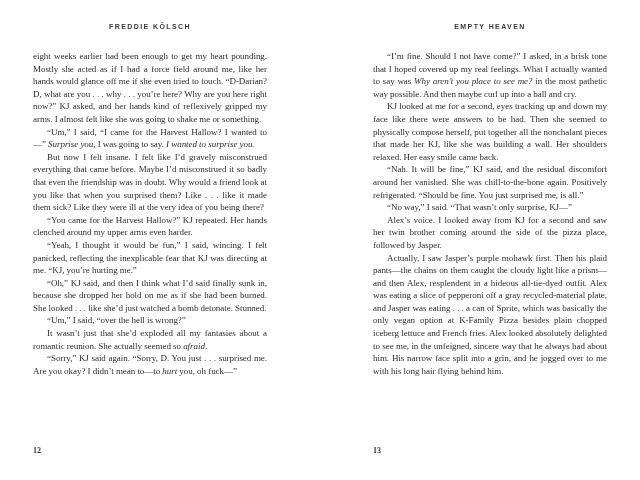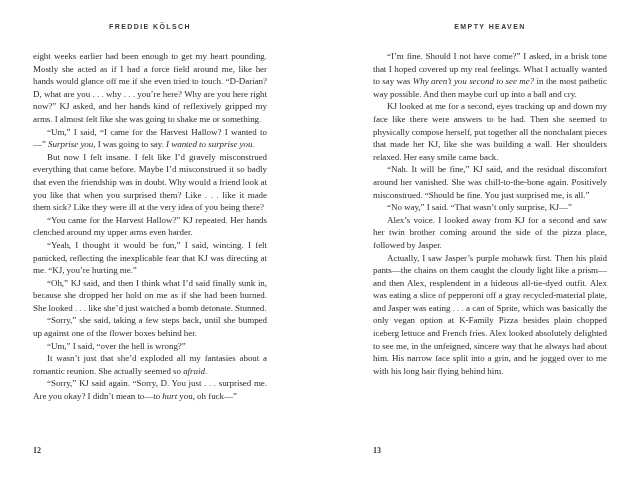--- a/index.html
+++ b/index.html
@@ -78,36 +78,35 @@
   <div class="page page-left">
     <div class="inner">
       <div class="running-head">FREDDIE KÖLSCH</div>
       <div class="body-text">
           <p><span>eight weeks earlier had been enough to get my heart pounding. Mostly she acted as if I had a force field around me, like her hands would glance off me if she even tried to touch. “D-Darian? D, what are you . . . why . . . you’re here? Why are you here right now?” KJ asked, and her hands kind of reflexively gripped my arms. I almost felt like she was going to shake me or something.</span></p>
           <p class="indent"><span>“Um,” I said, “I came for the Harvest Hallow? I wanted to—” </span><em>Surprise you</em><span>, I was going to say. </span><em>I wanted to surprise you.</em></p>
           <p class="indent"><span>But now I felt insane. I felt like I’d gravely misconstrued everything that came before. Maybe I’d misconstrued it so badly that even the friendship was in doubt. Why would a friend look at you like that when you surprised them? Like . . . like it made them sick? Like they were ill at the very idea of you being there?</span></p>
           <p class="indent"><span>“You came for the Harvest Hallow?” KJ repeated. Her hands clenched around my upper arms even harder.</span></p>
           <p class="indent"><span>“Yeah, I thought it would be fun,” I said, wincing. I felt panicked, reflecting the inexplicable fear that KJ was directing at me. “KJ, you’re hurting me.”</span></p>
           <p class="indent"><span>“Oh,” KJ said, and then I think what I’d said finally sunk in, because she dropped her hold on me as if she had been burned. She looked . . . like she’d just watched a bomb detonate. Stunned.</span></p>
-          <p class="indent"><span>“Sorry,” she said, taking a few steps back, until she bumped up against one of the flower boxes behind her.</span></p>
           <p class="indent"><span>“Um,” I said, “over the hell is wrong?”</span></p>
           <p class="indent"><span>It wasn’t just that she’d exploded all my fantasies about a romantic reunion. She actually seemed so </span><em>afraid</em><span>.</span></p>
           <p class="indent"><span>“Sorry,” KJ said again. “Sorry, D. You just . . . surprised me. Are you okay? I didn’t mean to—to </span><em>hurt</em><span> you, oh fuck—”</span></p>
         </div>
       <div class="folio">12</div>
     </div>
   </div>
 
   <div class="page page-right">
     <div class="inner">
       <div class="running-head">EMPTY HEAVEN</div>
       <div class="body-text">
-          <p class="indent"><span>“I’m fine. Should I not have come?” I asked, in a brisk tone that I hoped covered up my real feelings. What I actually wanted to say was </span><em>Why aren’t you second to see me?</em><span> in the most pathetic way possible. And then maybe curl up into a ball and cry.</span></p>
+          <p class="indent"><span>“I’m fine. Should I not have come?” I asked, in a brisk tone that I hoped covered up my real feelings. What I actually wanted to say was </span><em>Why aren’t you place to see me?</em><span> in the most pathetic way possible. And then maybe curl up into a ball and cry.</span></p>
           <p class="indent"><span>KJ looked at me for a second, eyes tracking up and down my face like there were answers to be had. Then she seemed to physically compose herself, put together all the nonchalant pieces that made her KJ, like she was building a wall. Her shoulders relaxed. Her easy smile came back.</span></p>
-          <p class="indent"><span>“Nah. It will be fine,” KJ said, and the residual discomfort around her vanished. She was chill-to-the-bone again. Positively misconstrued. “Should be fine. You just surprised me, is all.”</span></p>
+          <p class="indent"><span>“Nah. It will be fine,” KJ said, and the residual discomfort around her vanished. She was chill-to-the-bone again. Positively refrigerated. “Should be fine. You just surprised me, is all.”</span></p>
           <p class="indent"><span>“No way,” I said. “That wasn’t only surprise, KJ—”</span></p>
           <p class="indent"><span>Alex’s voice. I looked away from KJ for a second and saw her twin brother coming around the side of the pizza place, followed by Jasper.</span></p>
           <p class="indent"><span>Actually, I saw Jasper’s purple mohawk first. Then his plaid pants—the chains on them caught the cloudy light like a prism—and then Alex, resplendent in a hideous all-tie-dyed outfit. Alex was eating a slice of pepperoni off a gray recycled-material plate, and Jasper was eating . . . a can of Sprite, which was basically the only vegan option at K-Family Pizza besides plain chopped iceberg lettuce and French fries. Alex looked absolutely delighted to see me, in the unfeigned, sincere way that he always had about him. His narrow face split into a grin, and he jogged over to me with his long hair flying behind him.</span></p>
         </div>
       <div class="folio">13</div>
     </div>
   </div>
 
 </div>
 

